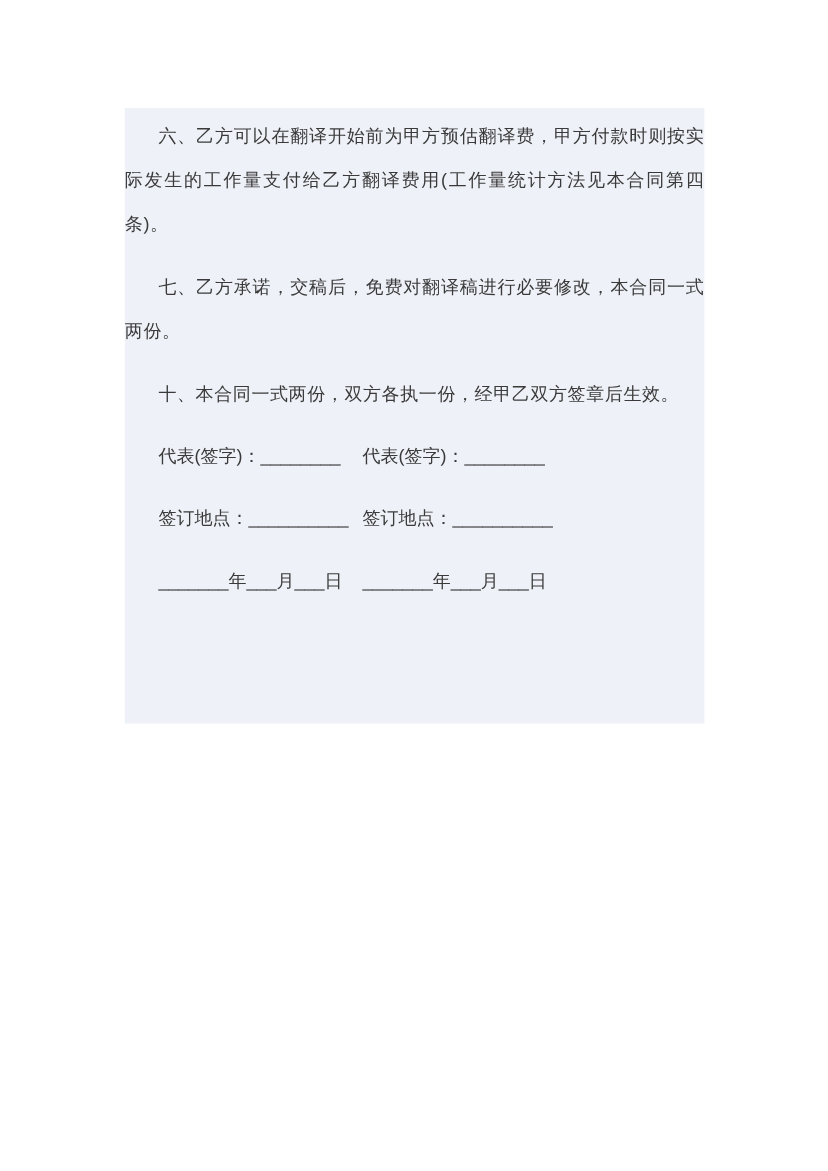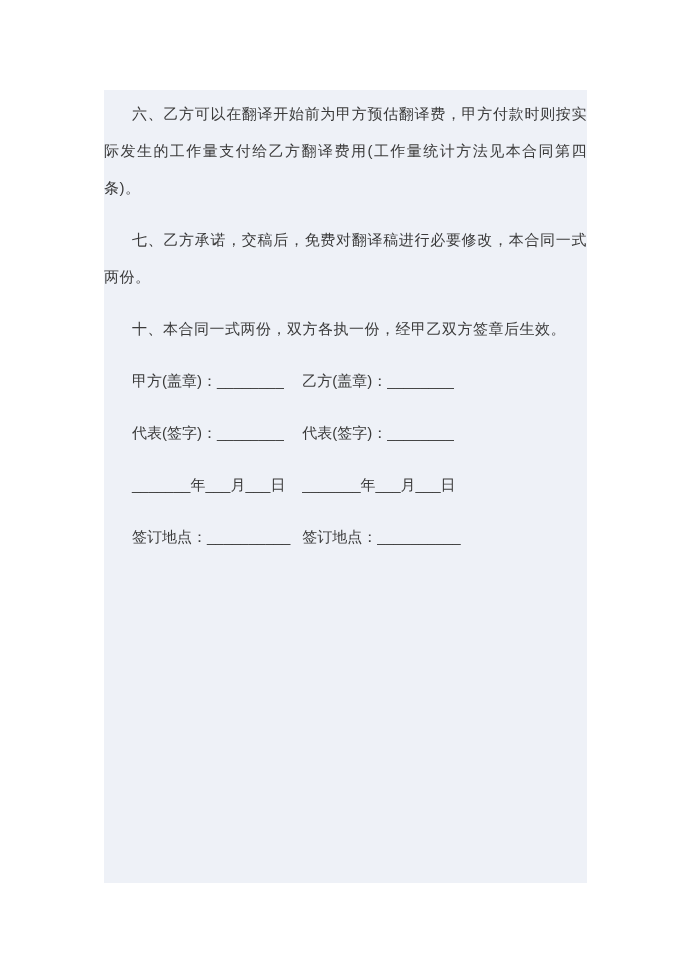--- a/index.html
+++ b/index.html
@@ -15,21 +15,21 @@
     width: 690px;
     height: 976px;
     background: #ffffff;
     overflow: hidden;
   }
   .panel {
     position: absolute;
     left: 104px;
     top: 90px;
     width: 483px;
-    height: 793px;
+    height: 513px;
     background: #eef1f7;
     box-sizing: border-box;
     padding-top: 5px;
     color: #3a3a3a;
   }
   .clause {
     margin: 0 0 15px 0;
     font-size: 15px;
     line-height: 37px;
     text-indent: 28px;
@@ -59,34 +59,30 @@
   <div class="panel" style="background: rgb(238, 241, 247); color: rgb(58, 58, 58);">
 
     <p class="clause">六、乙方可以在翻译开始前为甲方预估翻译费，甲方付款时则按实际发生的工作量支付给乙方翻译费用(工作量统计方法见本合同第四条)。</p>
 
     <p class="clause">七、乙方承诺，交稿后，免费对翻译稿进行必要修改，本合同一式两份。</p>
 
 
 
     <p class="clause">十、本合同一式两份，双方各执一份，经甲乙双方签章后生效。</p>
 
-    <p class="sig-row">
-      <span class="sig-left">甲方(盖章)：________</span>
-      <span class="sig-right">乙方(盖章)：________</span>
-    </p>
 
     <p class="sig-row">
       <span class="sig-left">代表(签字)：________</span>
       <span class="sig-right">代表(签字)：________</span>
     </p>
 
     <p class="sig-row">
-      <span class="sig-left">_______年___月___日</span>
-      <span class="sig-right">_______年___月___日</span>
+      <span class="sig-left">签订地点：__________</span>
+      <span class="sig-right">签订地点：__________</span>
     </p>
 
     <p class="sig-row">
-      <span class="sig-left">签订地点：__________</span>
-      <span class="sig-right">签订地点：__________</span>
+      <span class="sig-left">_______年___月___日</span>
+      <span class="sig-right">_______年___月___日</span>
     </p>
 
   </div>
 </div>
 
 </body></html>

